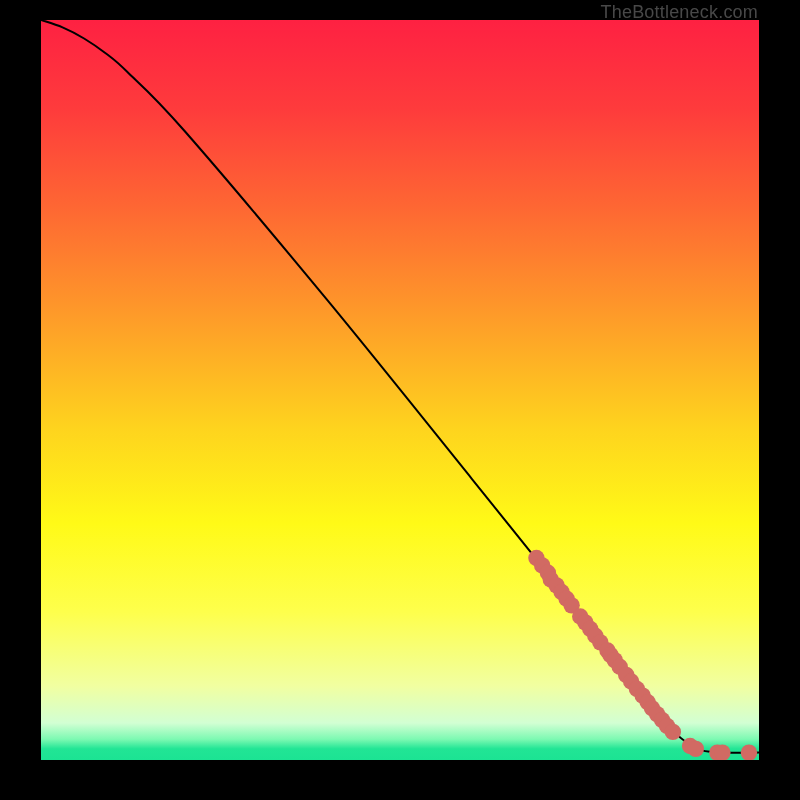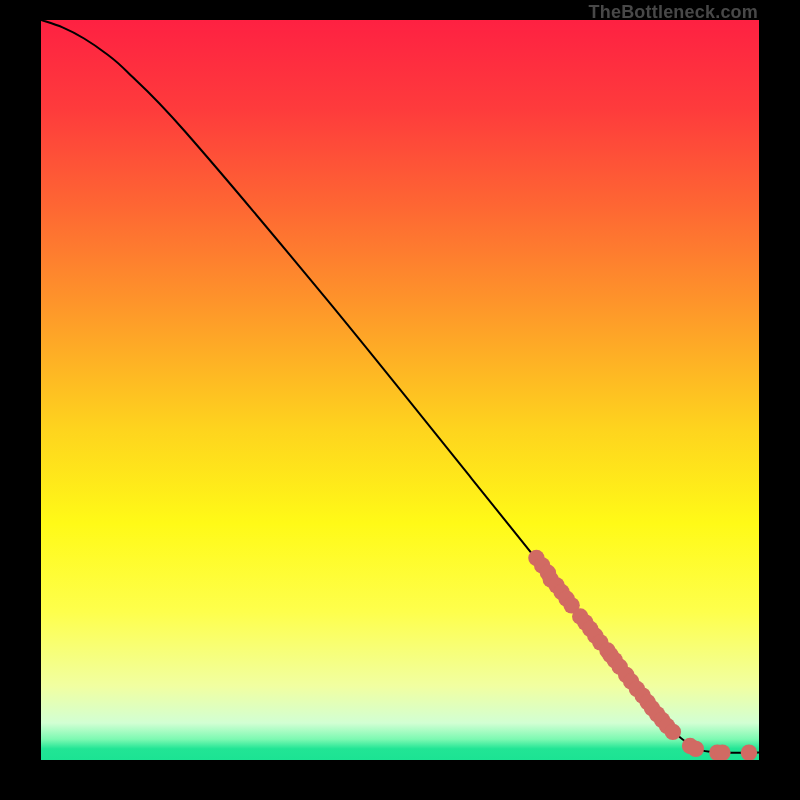--- a/index.html
+++ b/index.html
@@ -25,21 +25,21 @@
     top: 0;
     width: 718px;
     height: 740px;
   }
   .attribution {
     position: absolute;
     top: 2px;
     right: 42px;
     color: #484848;
     font-size: 18px;
-    font-weight: 700;
+    font-weight: 400;
     letter-spacing: 0.2px;
   }
 </style>
 </head>
 <body>
 
 <div class="attribution">TheBottleneck.com</div>
 
 <div class="frame">
   <svg class="plot-area" viewBox="0 0 718 740" preserveAspectRatio="none">

